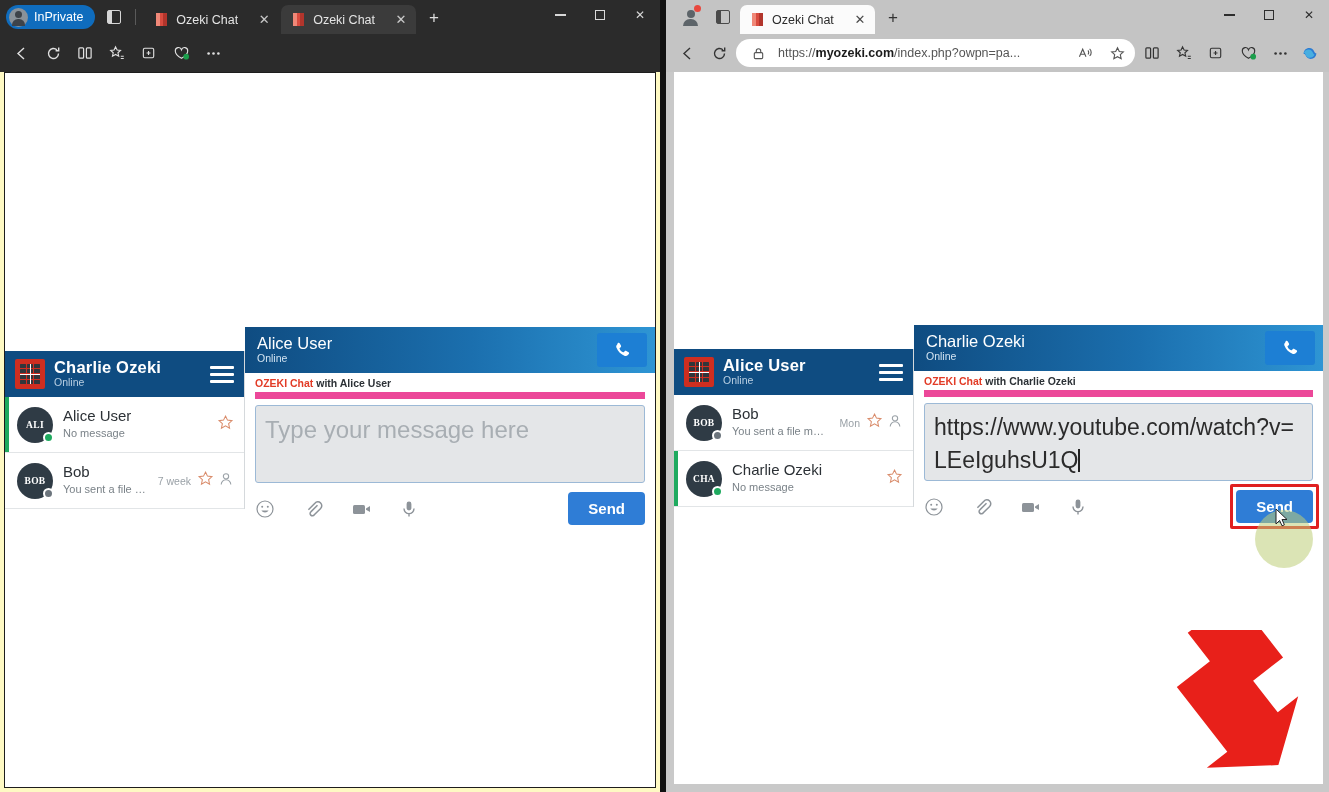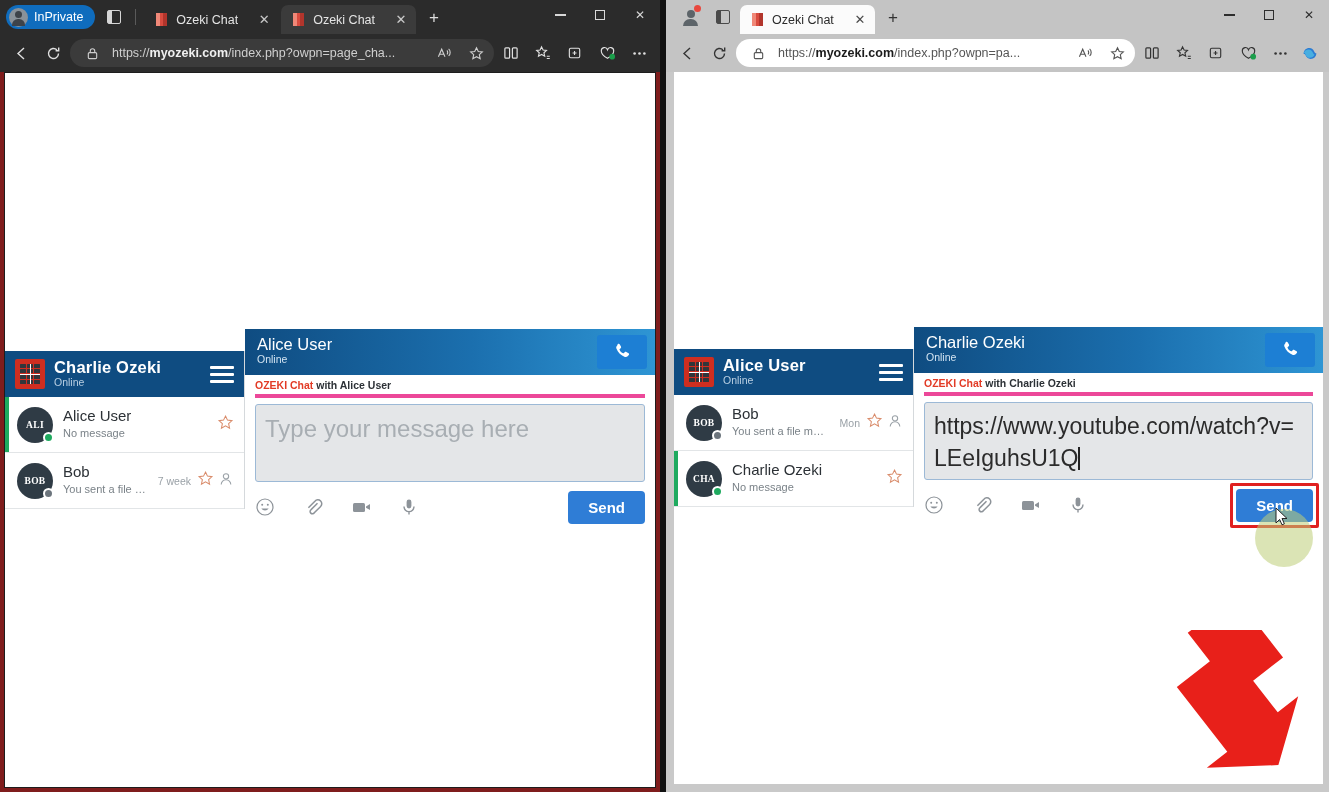--- a/index.html
+++ b/index.html
@@ -6,21 +6,21 @@
   html, body {
     width: 1329px; height: 792px;
     background: #1b1b1b;
     font-family: "Liberation Sans", sans-serif;
     overflow: hidden;
   }
   .screen { position: relative; width: 1329px; height: 792px; background: #111; }
 
   
   .window { position: absolute; top: 0; height: 792px; overflow: hidden; }
-  .win-left  { left: 0;   width: 660px; background: #7f1d1d; }
+  .win-left  { left: 0;   width: 660px; background: #fef9c3; }
   .win-right { left: 666px; width: 663px; background: #c9c9c9; }
 
   
   .titlebar { display: flex; align-items: flex-end; height: 34px; padding: 0 0 0 6px; }
   .win-left  .titlebar { background: #2b2b2b; }
   .win-right .titlebar { background: #c4c4c4; }
 
   .inprivate-pill {
     display: flex; align-items: center; gap: 6px;
     height: 24px; padding: 0 12px 0 3px; margin-bottom: 5px;
@@ -197,21 +197,21 @@
     margin-left:auto; width:50px; height:34px; background:#1d7fd4; border-radius:3px;
     display:flex; align-items:center; justify-content:center; flex:none;
   }
 
   .chat-body { flex:1; background:#fff; min-height:0; }
 
   
   .composer { flex:none; background:#fff; padding:4px 10px 8px 10px; }
   .composer-label {
     font-size:10.5px; font-weight:700; color:#2c3136;
-    padding-bottom:3px; border-bottom:4px solid #ec4899; margin-bottom:6px;
+    padding-bottom:3px; border-bottom:7px solid #ec4899; margin-bottom:6px;
   }
   .composer-label .brand { color:#e23b26; }
   .msgbox {
     height:78px; border:1px solid #9cb9d6; background:#e4e6e8; border-radius:3px;
     padding:7px 9px; font-size:23px; color:#2b2b2b; line-height:1.42;
     overflow:hidden; word-break:break-all;
   }
   .msgbox.placeholder { color:#a8aeb3; font-size:24px; }
   .caret { display:inline-block; width:1.5px; height:23px; background:#222; vertical-align:-4px; }
 
@@ -293,40 +293,20 @@
       <div class="tb-btn">
         <svg width="17" height="17" viewBox="0 0 17 17" fill="none" stroke="currentColor" stroke-width="1.4">
             <path d="M11 3L5 8.5 11 14"></path>
           </svg>
       </div>
       <div class="tb-btn">
         <svg width="17" height="17" viewBox="0 0 17 17" fill="none" stroke="currentColor" stroke-width="1.4">
             <path d="M13.5 8.5a5 5 0 1 1-1.6-3.7"></path>
             <path d="M13.7 2.6v3.1h-3.1"></path>
           </svg>
-      </div>
-      <div class="omnibox">
-        <span class="omni-icon">
-          <svg width="13" height="13" viewBox="0 0 14 14" fill="none" stroke="currentColor" stroke-width="1.2">
-              <rect x="2.5" y="6" width="9" height="6.5" rx="1.2"></rect>
-              <path d="M4.6 6V4.3a2.4 2.4 0 0 1 4.8 0V6"></path>
-            </svg>
-        </span>
-        <span class="url"><span>https://</span><b>myozeki.com</b><span>/index.php?owpn=page_cha...</span></span>
-        <span class="omni-icon">
-          <svg width="15" height="14" viewBox="0 0 16 14" fill="none" stroke="currentColor" stroke-width="1.2">
-              <path d="M1.5 11L5 3l3.5 8M2.8 8.3h4.4"></path>
-              <path d="M10.5 4.3c1.2.9 1.2 3.2 0 4.2M12.4 2.6c2.2 1.7 2.2 5.8 0 7.5"></path>
-            </svg>
-        </span>
-        <span class="omni-icon">
-          <svg width="15" height="15" viewBox="0 0 16 16" fill="none" stroke="currentColor" stroke-width="1.2">
-              <path d="M8 1.8l1.9 4 4.3.5-3.2 2.9.9 4.3L8 11.4 4.1 13.5l.9-4.3L1.8 6.3l4.3-.5z"></path>
-            </svg>
-        </span>
       </div>
       <div class="tb-btn">
         <svg width="16" height="16" viewBox="0 0 17 17" fill="none" stroke="currentColor" stroke-width="1.3">
             <rect x="2" y="3" width="5" height="11" rx="1"></rect>
             <rect x="10" y="3" width="5" height="11" rx="1"></rect>
           </svg>
       </div>
       <div class="tb-btn">
         <svg width="16" height="16" viewBox="0 0 17 17" fill="none" stroke="currentColor" stroke-width="1.2">
             <path d="M7 2l1.6 3.4 3.6.4-2.7 2.5.8 3.6L7 10.1 3.7 11.9l.8-3.6L1.8 5.8l3.6-.4z"></path>

